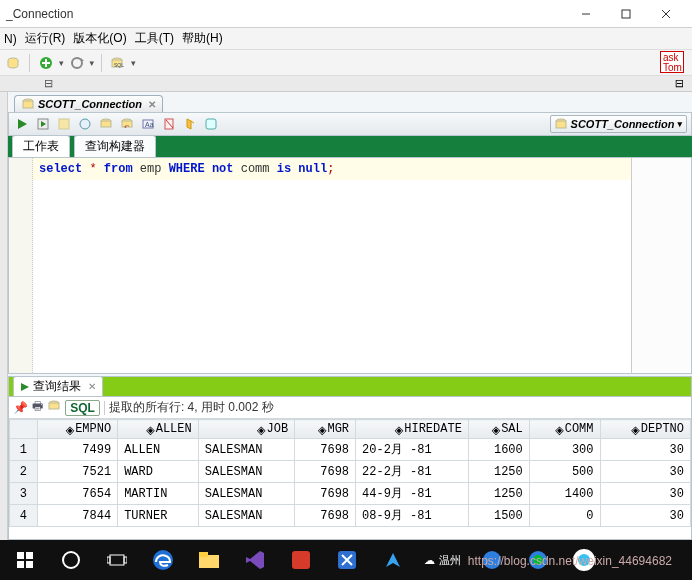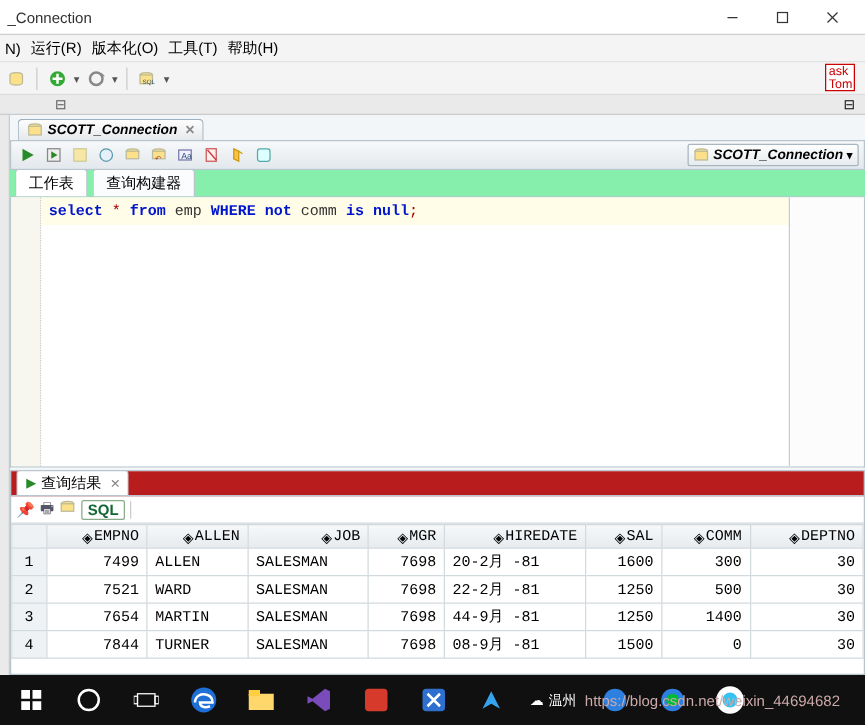--- a/index.html
+++ b/index.html
@@ -108,21 +108,21 @@
     padding:0 4px;
     display:flex; align-items:center; gap:3px;
     font-style:italic; font-weight:bold; font-size:11px;
     border-radius:2px;
   }
   
   .sub-tabs {
     height:22px;
     display:flex; align-items:flex-end;
     border-bottom:1px solid #b9c6ce;
-    background:#86efac;
+    background:#15803d;
   }
   .sub-tab {
     border:1px solid #b9c6ce; border-bottom:none;
     background:#fafcfd;
     padding:2px 10px;
     margin-left:4px;
     border-radius:3px 3px 0 0;
     font-size:12px;
   }
   .sub-tab.active { background:#fff; }
@@ -153,21 +153,21 @@
   }
   
   .results {
     border:1px solid #b9c6ce;
     background:#fff;
     display:flex; flex-direction:column;
     margin-top:2px;
     flex-shrink:0;
     height:164px;
   }
-  .res-tabrow{height:20px;display:flex;align-items:flex-end;padding-left:4px;background:#b91c1c;border-bottom:1px solid #b9c6ce;}
+  .res-tabrow{height:20px;display:flex;align-items:flex-end;padding-left:4px;background:#84cc16;border-bottom:1px solid #b9c6ce;}
   .res-tab{border:1px solid #b9c6ce;border-bottom:none;background:#fff;padding:1px 6px;border-radius:3px 3px 0 0;font-size:12px;display:flex;align-items:center;gap:3px;}
   .res-tab svg{width:10px;height:10px;}
   .res-tab .x{color:#888;margin-left:4px;font-size:10px;}
   .res-toolbar{height:22px;display:flex;align-items:center;padding:0 4px;gap:4px;border-bottom:1px solid #d0d8de; font-size:12px;}
   .res-toolbar .sep{width:1px;height:14px;background:#ccc;}
   .res-status{color:#333;}
   
   .grid {
     font-family:"Courier New",monospace;
     font-size:12px;
@@ -385,20 +385,21 @@
         <span style="color:#c33;">📌</span>
         <span style="color:#556;">🖶</span>
         <span>
           <svg width="14" height="14">
               <ellipse cx="7" cy="4" rx="5" ry="2" fill="#fce08a" stroke="#bb9"></ellipse>
               <rect x="2" y="4" width="10" height="6" fill="#fce08a" stroke="#bb9"></rect>
             </svg>
         </span>
         <span style="border:1px solid #8a8;padding:0 4px;border-radius:2px;color:#163;font-weight:bold;">SQL</span>
         <span class="sep"></span>
+        <span class="res-status">提取的所有行: 4, 用时 0.002 秒</span>
       </div>
       <div style="overflow:auto;flex:1;">
         <table class="grid">
           <thead>
             <tr>
               <th></th>
               <th><span class="hd-icon">🞛</span><span>EMPNO</span></th>
               <th><span class="hd-icon">🞛</span><span>ALLEN</span></th>
               <th><span class="hd-icon">🞛</span><span>JOB</span></th>
               <th><span class="hd-icon">🞛</span><span>MGR</span></th>

